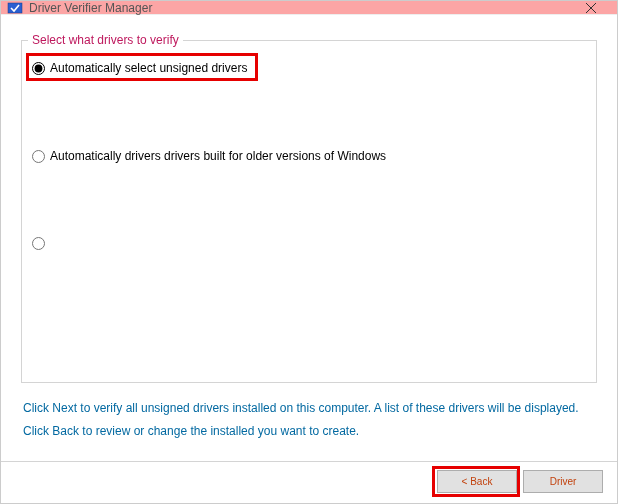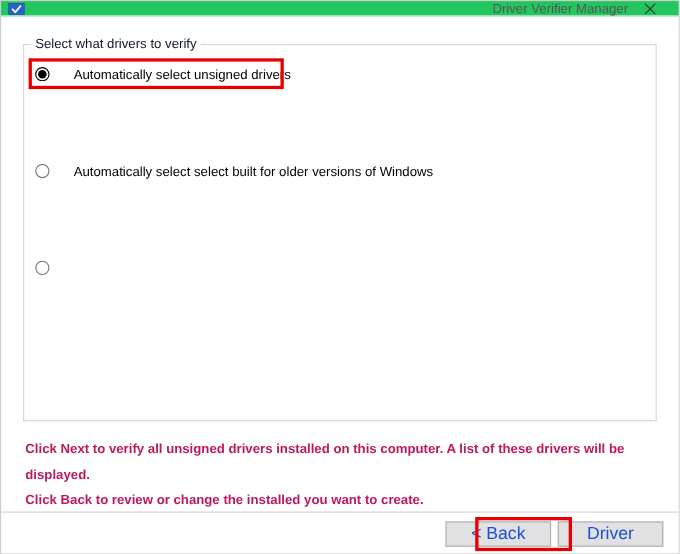--- a/index.html
+++ b/index.html
@@ -21,23 +21,22 @@
       background: #fff;
       border: 1px solid #ccc;
       display: flex;
       flex-direction: column;
     }
     .titlebar {
       height: 14px;
       display: flex;
       align-items: center;
       padding: 0 6px;
-      background: #22c55e;
+      background: #fca5a5;
       border-bottom: 1px solid #eee;
-      text-align: right;
     }
     .titlebar .icon {
       width: 16px;
       height: 16px;
       margin-right: 6px;
       display: inline-flex;
       align-items: center;
       justify-content: center;
     }
     .titlebar .title {
@@ -64,72 +63,71 @@
       border: 1px solid #d4d4d4;
       border-radius: 0;
       margin: 0;
       padding: 0;
       position: relative;
       flex: none;
       height: 350px;
     }
     fieldset.groupbox legend {
       font-size: 12px;
-      color: #0f172a;
+      color: #be185d;
       padding: 0 4px;
       margin-left: 6px;
     }
     .radio-container {
       padding: 14px 8px 0 10px;
       display: flex;
       flex-direction: column;
       gap: 74px;
     }
     .radio-row {
       display: flex;
-      align-items: flex-start;
-      gap: 20px;
+      align-items: center;
+      gap: 3px;
       position: relative;
     }
     .radio-row input[type=radio] {
       margin: 0 2px 0 0;
       accent-color: #000;
     }
     .radio-row label {
       color: #000;
       font-size: 12px;
     }
     .highlight-red {
       position: absolute;
       border: 3px solid #e60000;
       pointer-events: none;
     }
     .instructions {
       padding: 14px 2px 0 2px;
-      color: #be185d;
+      color: #0369a1;
       line-height: 1.9;
       font-size: 12px;
-      font-weight: bold;
     }
     .footer {
       border-top: 1px solid #d4d4d4;
       padding: 8px 14px 10px 0;
       display: flex;
       justify-content: flex-end;
       gap: 6px;
       position: relative;
     }
     .btn {
-      width: 96px;
+      width: 80px;
       height: 23px;
       background: #e1e1e1;
       border: 1px solid #adadad;
       font-family: inherit;
-      font-size: 16px;
-      color: #1d4ed8;
+      font-size: 10px;
+      color: #c2410c;
       cursor: pointer;
       padding: 0;
     }
     .footer .highlight-red {
       left: auto;
     }
   </style>
 </head>
 <body>
 
@@ -156,21 +154,21 @@
       <div class="radio-container">
 
         <div class="radio-row">
           <input type="radio" name="drv" id="r0" checked="" style="">
           <label for="r0">Automatically select unsigned drivers</label>
           <div class="highlight-red" style="left:-6px; top:-8px; width:232px; height:28px;"></div>
         </div>
 
         <div class="radio-row">
           <input type="radio" name="drv" id="r1" style="">
-          <label for="r1">Automatically select select built for older versions of Windows</label>
+          <label for="r1">Automatically drivers drivers built for older versions of Windows</label>
         </div>
 
 
         <div class="radio-row">
           <input type="radio" name="drv" id="r3" style="">
         </div>
 
       </div>
     </fieldset>
 

